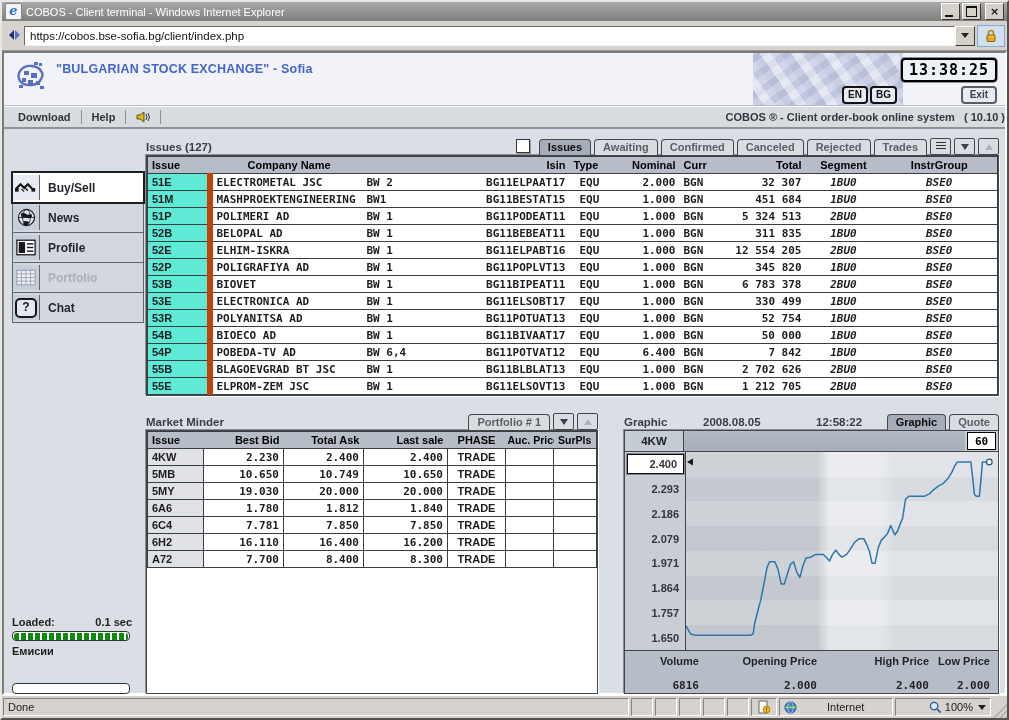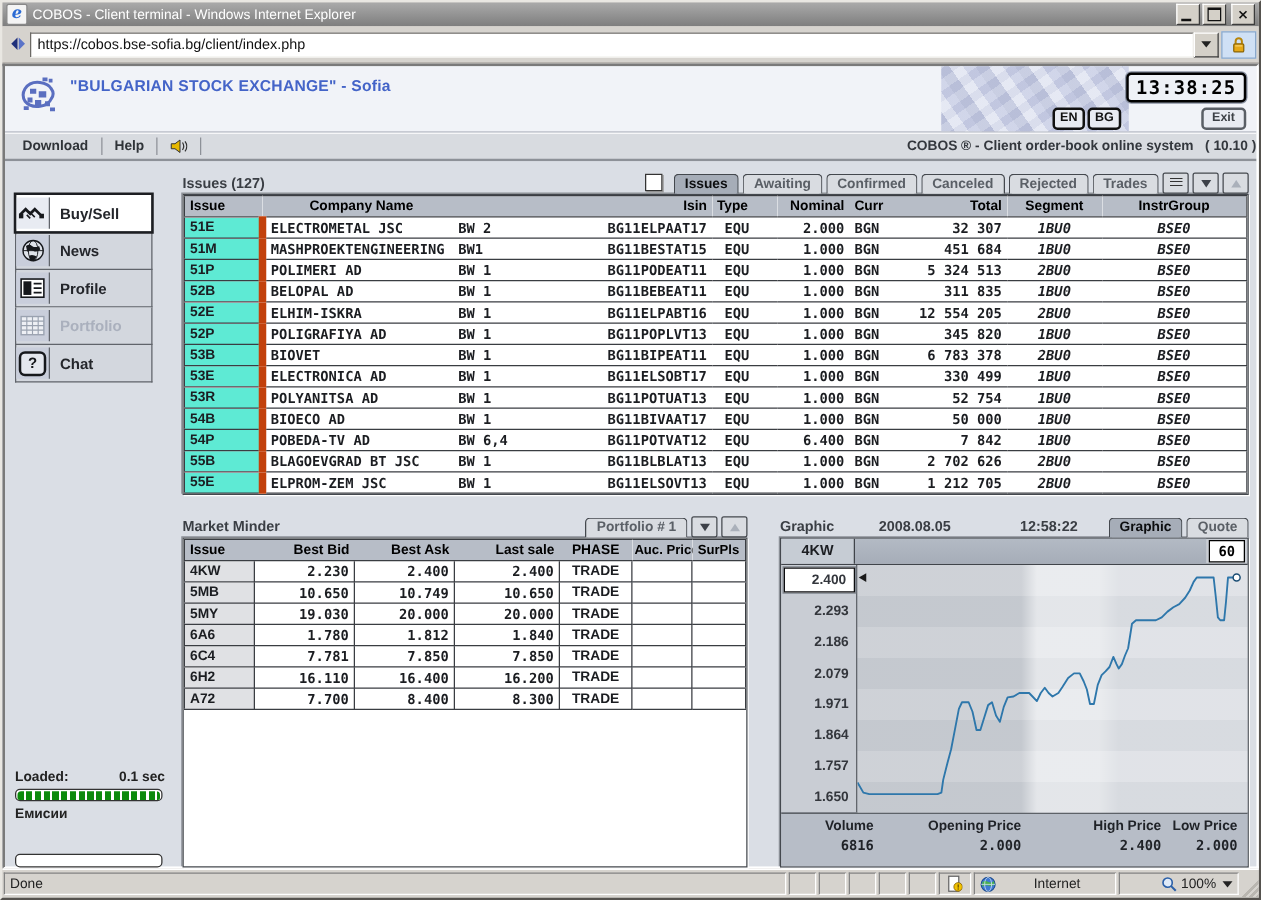--- a/index.html
+++ b/index.html
@@ -57,21 +57,21 @@
     display:flex;align-items:center;font-size:11px;font-weight:bold;color:#2f3338;flex:0 0 auto;}
   .menu-item{padding:0 10px;border-right:1px solid #8d9198;height:14px;line-height:14px;}
   .menu-item:first-child{margin-left:4px;}
   .menu-snd{padding:0 10px;border-right:1px solid #8d9198;height:14px;display:flex;align-items:center;}
   .menu-right{margin-left:auto;color:#33373d;}
 
   
   .workspace{flex:1;position:relative;background:#dadee5;min-height:0;}
 
   
-  .sidebar{position:absolute;left:8px;top:26px;width:110px;}
+  .sidebar{position:absolute;left:8px;top:43px;width:132px;}
   .side-item{height:29px;border:1px solid #60646b;border-top-width:0;background:#d3d7de;display:flex;align-items:center;}
   .side-item:first-child{border-top-width:1px;}
   .side-item .ic{width:26px;height:25px;border-right:1px solid #60646b;background:#c9cedb;display:flex;
     align-items:center;justify-content:center;flex:0 0 auto;}
   .side-item .lb{margin-left:8px;font-size:12px;font-weight:bold;color:#24262b;}
   .side-item.active{background:#fff;outline:2px solid #1c1e22;outline-offset:-1px;}
   .side-item.active .ic{background:#e8ebf2;}
   .side-item.disabled .lb{color:#aab0bd;}
   .chat-q{width:18px;height:16px;border:2px solid #16181c;border-radius:5px;font:bold 12px/14px "Liberation Sans",sans-serif;
     text-align:center;color:#16181c;background:#e4e7ee;}
@@ -146,21 +146,21 @@
   .ytick{height:24.75px;display:flex;align-items:center;justify-content:flex-end;padding-right:6px;
     font-size:11px;font-weight:bold;color:#33363c;box-sizing:border-box;}
   .ytick.current{background:#fff;border:1px solid #0c0d0f;height:20px;margin:2px 1px 2.75px 2px;box-shadow:0 0 0 1px #80868f;}
   .plot{flex:1;position:relative;
     background:
      linear-gradient(90deg, rgba(96,102,110,.10) 0%, rgba(96,102,110,.10) 42%, rgba(255,255,255,.42) 46%,
        rgba(255,255,255,.42) 62%, rgba(255,255,255,.16) 67%, rgba(255,255,255,.16) 100%),
      repeating-linear-gradient(to bottom,#dbdee3 0px,#dbdee3 24.75px,#d0d4da 24.75px,#d0d4da 49.5px);}
   .plot svg{position:absolute;left:0;top:0;width:100%;height:100%;}
   .g-footer{flex:1;background:#b7bdc7;border-top:1px solid #40444a;display:flex;padding-top:3px;}
-  .gstat{display:flex;flex-direction:column;align-items:flex-end;padding-right:6px;box-sizing:border-box;}
+  .gstat{display:flex;flex-direction:column;align-items:flex-end;padding-right:6px;box-sizing:border-box;justify-content:space-between;}
   .gstat:nth-of-type(1){width:80px;}
   .gstat:nth-of-type(2){width:118px;}
   .gstat:nth-of-type(3){width:112px;}
   .gstat:nth-of-type(4){flex:1;padding-right:8px;}
   .gstat .gl{font-size:11px;font-weight:bold;color:#1f2227;line-height:15px;}
   .gstat .gv{font:bold 11px/15px "DejaVu Sans Mono",monospace;color:#1f2227;}
 
   
   .statusbar{height:22px;background:#d6d3ce;border-top:1px solid #fff;display:flex;align-items:stretch;flex:0 0 auto;}
   .sb-pane{border:1px solid;border-color:#828282 #fff #fff #828282;margin:2px 1px;display:flex;
@@ -548,21 +548,21 @@
                 <col style="width:80px">
                 <col style="width:84px">
               <col style="width:58px">
                 <col style="width:48px">
                 <col>
             </colgroup>
             <thead>
               <tr>
                 <th class="h-issue">Issue</th>
                 <th>Best Bid</th>
-                <th>Best Ask</th>
+                <th>Total Ask</th>
                 <th>Last sale</th>
                 <th class="h-phase">PHASE</th>
                 <th class="h-auc">Auc. Price</th>
                 <th class="h-sur">SurPls</th>
               </tr>
             </thead>
             <tbody>
 
                 <tr>
                   <td class="c-code">4KW</td>

